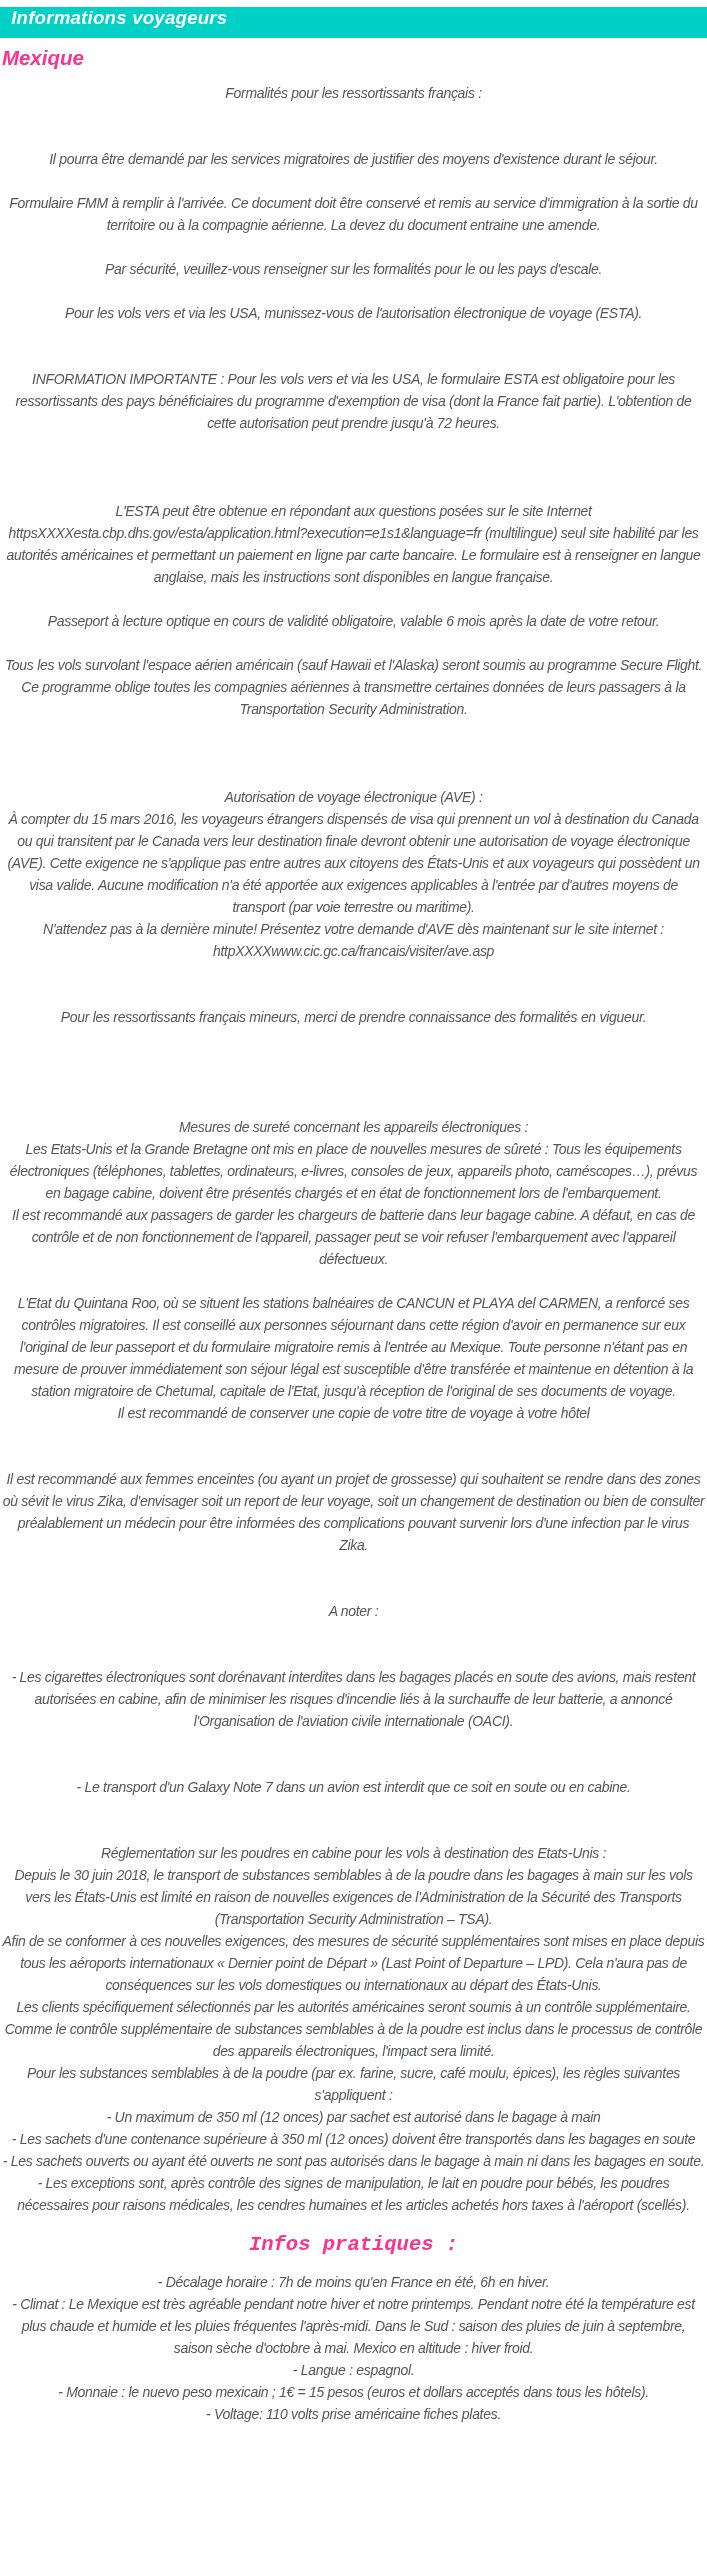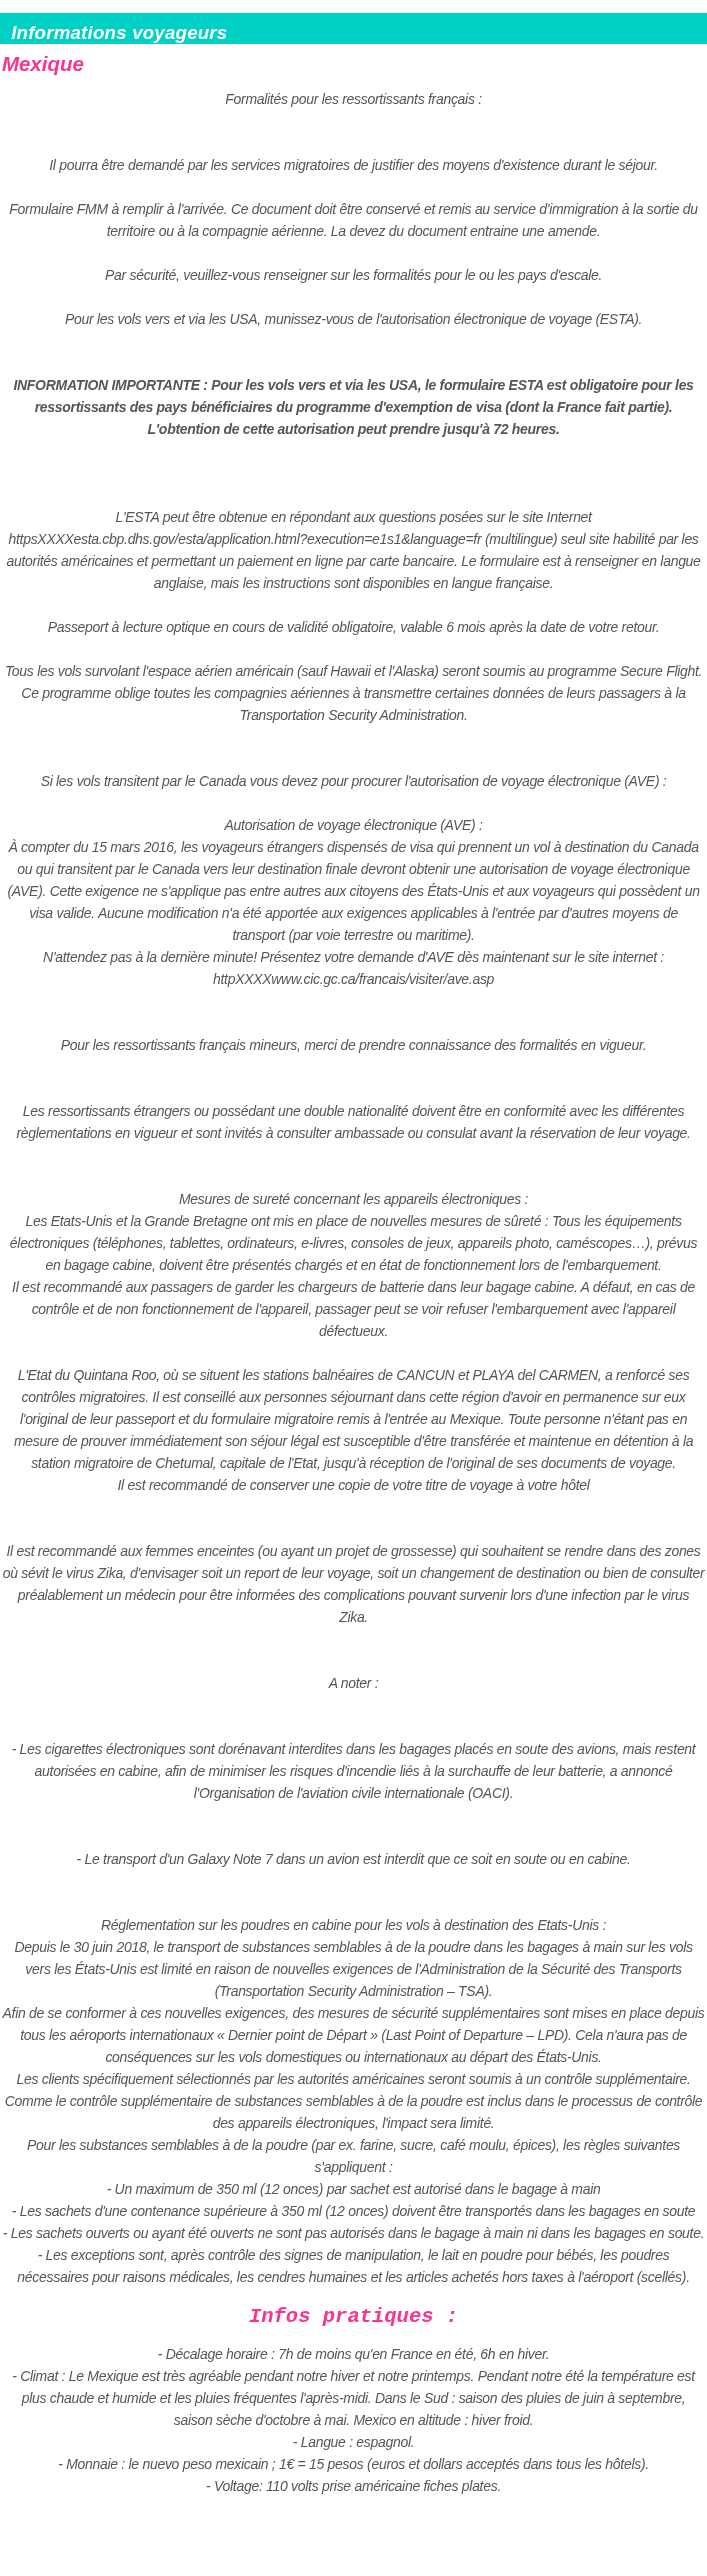--- a/index.html
+++ b/index.html
@@ -6,25 +6,25 @@
   .page {
     width: 708px;
     min-height: 2576px;
     background: #ffffff;
     font-family: "Liberation Sans", "DejaVu Sans", sans-serif;
     font-style: italic;
     box-sizing: border-box;
     padding-bottom: 22.4px;
   }
   .header-bar {
-    margin-top: 13px;
+    margin-top: 7px;
     height: 31px;
     background: var(--teal, #00d1c4);
     display: flex;
-    align-items: flex-end;
+    align-items: flex-start;
     padding-left: 11.2px;
     box-sizing: border-box;
   }
   .header-title {
     color: var(--header-text, #ffffff);
     font-size: 18.7px;
     font-weight: 700;
     font-style: italic;
     letter-spacing: 0.2px;
   }
@@ -38,21 +38,21 @@
   .content { padding: 0 2.8px 0 1.9px; text-align: center; }
   .blk { color: var(--body-text, #55565a); }
   .para {
     font-size: 14px;
     line-height: 22px;
     letter-spacing: -0.3px;
     white-space: pre-line;
     overflow-wrap: break-word;
     margin: 0;
   }
-  .para.bold { font-weight: 700; }
+  .para.bold { font-weight: 400; }
   .blank { height: 22px; }
   .pink-heading {
     color: var(--pink, #f93390);
     font-size: 20.5px;
     font-weight: 700;
     font-style: italic;
     line-height: 28px;
     margin: 15px 0 11.2px 0;
     font-family: Liberation Mono, monospace;
   }
@@ -82,31 +82,29 @@
       <div class="blk blank"></div>
       <div class="blk blank"></div>
       <div class="blk blank"></div>
       <div class="blk para">L'ESTA peut être obtenue en répondant aux questions posées sur le site Internet httpsXXXXesta.cbp.dhs.gov/esta/application.html?execution=e1s1&amp;language=fr (multilingue) seul site habilité par les autorités américaines et permettant un paiement en ligne par carte bancaire. Le formulaire est à renseigner en langue anglaise, mais les instructions sont disponibles en langue française.</div>
       <div class="blk blank"></div>
       <div class="blk para">Passeport à lecture optique en cours de validité obligatoire, valable 6 mois après la date de votre retour.</div>
       <div class="blk blank"></div>
       <div class="blk para">Tous les vols survolant l'espace aérien américain (sauf Hawaii et l'Alaska) seront soumis au programme Secure Flight. Ce programme oblige toutes les compagnies aériennes à transmettre certaines données de leurs passagers à la Transportation Security Administration.</div>
       <div class="blk blank"></div>
       <div class="blk blank"></div>
-      <div class="blk para">Si les vols transitent par le Canada vous devez pour procurer l'autorisation de voyage électronique (AVE) :</div>
       <div class="blk blank"></div>
       <div class="blk para">Autorisation de voyage électronique (AVE) :
 À compter du 15 mars 2016, les voyageurs étrangers dispensés de visa qui prennent un vol à destination du Canada ou qui transitent par le Canada vers leur destination finale devront obtenir une autorisation de voyage électronique (AVE). Cette exigence ne s'applique pas entre autres aux citoyens des États-Unis et aux voyageurs qui possèdent un visa valide. Aucune modification n'a été apportée aux exigences applicables à l'entrée par d'autres moyens de transport (par voie terrestre ou maritime).
 N'attendez pas à la dernière minute! Présentez votre demande d'AVE dès maintenant sur le site internet : httpXXXXwww.cic.gc.ca/francais/visiter/ave.asp</div>
       <div class="blk blank"></div>
       <div class="blk blank"></div>
       <div class="blk para">Pour les ressortissants français mineurs, merci de prendre connaissance des formalités en vigueur.</div>
       <div class="blk blank"></div>
       <div class="blk blank"></div>
-      <div class="blk para">Les ressortissants étrangers ou possédant une double nationalité doivent être en conformité avec les différentes règlementations en vigueur et sont invités à consulter ambassade ou consulat avant la réservation de leur voyage.</div>
       <div class="blk blank"></div>
       <div class="blk blank"></div>
       <div class="blk para">Mesures de sureté concernant les appareils électroniques :
 Les Etats-Unis et la Grande Bretagne ont mis en place de nouvelles mesures de sûreté : Tous les équipements électroniques (téléphones, tablettes, ordinateurs, e-livres, consoles de jeux, appareils photo, caméscopes…), prévus en bagage cabine, doivent être présentés chargés et en état de fonctionnement lors de l'embarquement.
 Il est recommandé aux passagers de garder les chargeurs de batterie dans leur bagage cabine. A défaut, en cas de contrôle et de non fonctionnement de l'appareil, passager peut se voir refuser l'embarquement avec l'appareil défectueux.</div>
       <div class="blk blank"></div>
       <div class="blk para">L'Etat du Quintana Roo, où se situent les stations balnéaires de CANCUN et PLAYA del CARMEN, a renforcé ses contrôles migratoires. Il est conseillé aux personnes séjournant dans cette région d'avoir en permanence sur eux l'original de leur passeport et du formulaire migratoire remis à l'entrée au Mexique. Toute personne n'étant pas en mesure de prouver immédiatement son séjour légal est susceptible d'être transférée et maintenue en détention à la station migratoire de Chetumal, capitale de l'Etat, jusqu'à réception de l'original de ses documents de voyage.
 Il est recommandé de conserver une copie de votre titre de voyage à votre hôtel</div>
       <div class="blk blank"></div>
       <div class="blk blank"></div>

